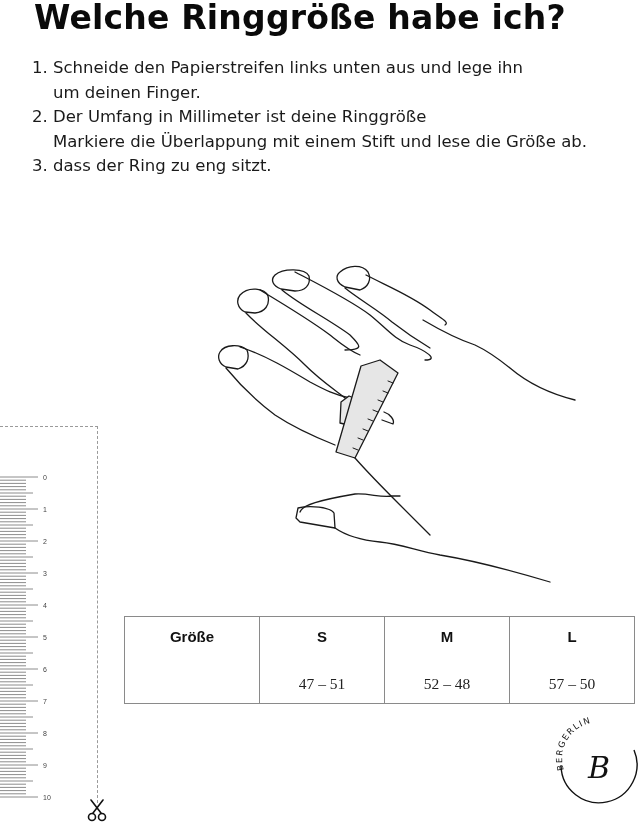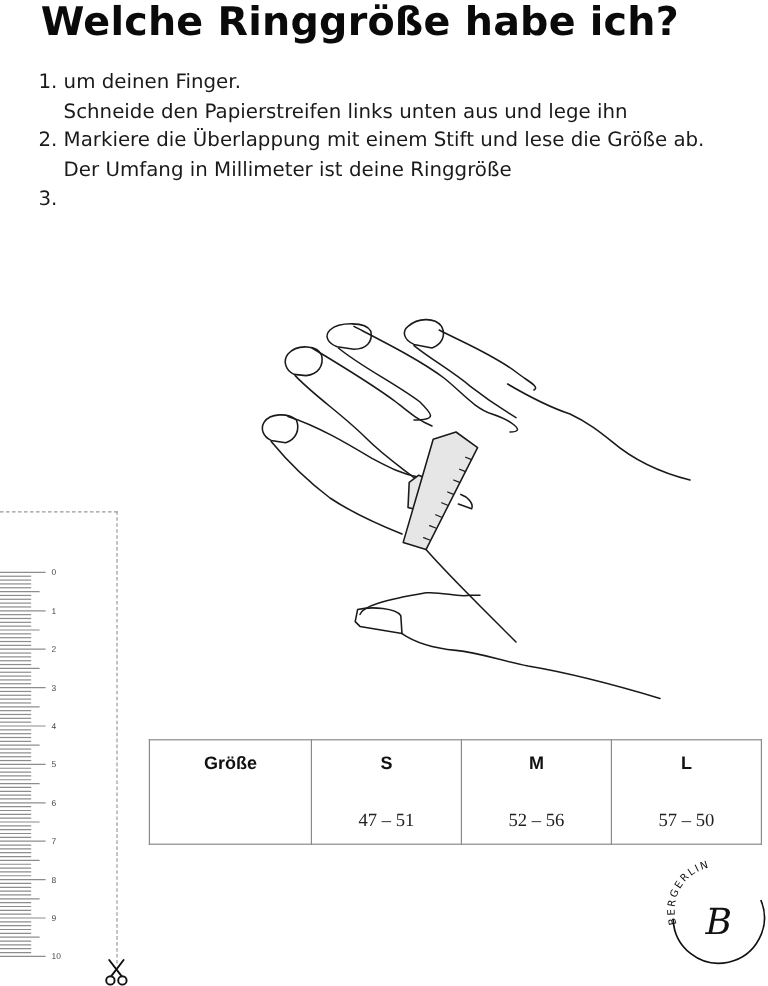--- a/index.html
+++ b/index.html
@@ -27,30 +27,31 @@
   .logo { position: absolute; left: 555px; top: 712px; }
 </style>
 </head>
 <body>
 
 <h1 class="title">Welche Ringgröße habe ich?</h1>
 
 <ol class="steps">
   <li>
     <span class="num">1.</span>
+    <div>Schneide den Papierstreifen links unten aus und lege ihn</div>
     <div>um deinen Finger.</div>
-    <div>Schneide den Papierstreifen links unten aus und lege ihn</div>
   </li>
   <li>
     <span class="num">2.</span>
+    <div>Der Umfang in Millimeter ist deine Ringgröße</div>
     <div>Markiere die Überlappung mit einem Stift und lese die Größe ab.</div>
-    <div>Der Umfang in Millimeter ist deine Ringgröße</div>
   </li>
   <li>
     <span class="num">3.</span>
+    <div>dass der Ring zu eng sitzt.</div>
   </li>
 </ol>
 
 <svg class="illustration" width="420" height="340" viewBox="205 255 420 340" fill="none" stroke="#1a1a1a" stroke-width="1.3" stroke-linejoin="round" stroke-linecap="round">
 
   <path d="M340 272 C 348 265, 362 264, 368 272 C 372 280, 368 287, 360 290 L 345 287 C 336 283, 335 276, 340 272 Z"></path>
   <path d="M366 275 C 385 285, 410 295, 430 310 C 440 318, 450 322, 445 325"></path>
   <path d="M345 288 C 360 300, 378 310, 392 322 C 410 336, 425 345, 430 348"></path>
 
   <path d="M275 275 C 283 268, 305 268, 309 276 C 311 285, 305 291, 295 291 L 281 289 C 273 286, 270 280, 275 275 Z"></path>
@@ -222,21 +223,21 @@
       <tr>
     <td class="first">
       <div class="cell-head">Größe</div>
     </td>
     <td>
       <div class="cell-head">S</div>
       <div class="cell-range">47 – 51</div>
     </td>
     <td>
       <div class="cell-head">M</div>
-      <div class="cell-range">52 – 56</div>
+      <div class="cell-range">52 – 48</div>
     </td>
     <td>
       <div class="cell-head">L</div>
       <div class="cell-range">57 – 50</div>
     </td>
   </tr>
 </tbody>
   </table>
 
 <svg class="logo" width="84" height="104" viewBox="0 0 84 104">

